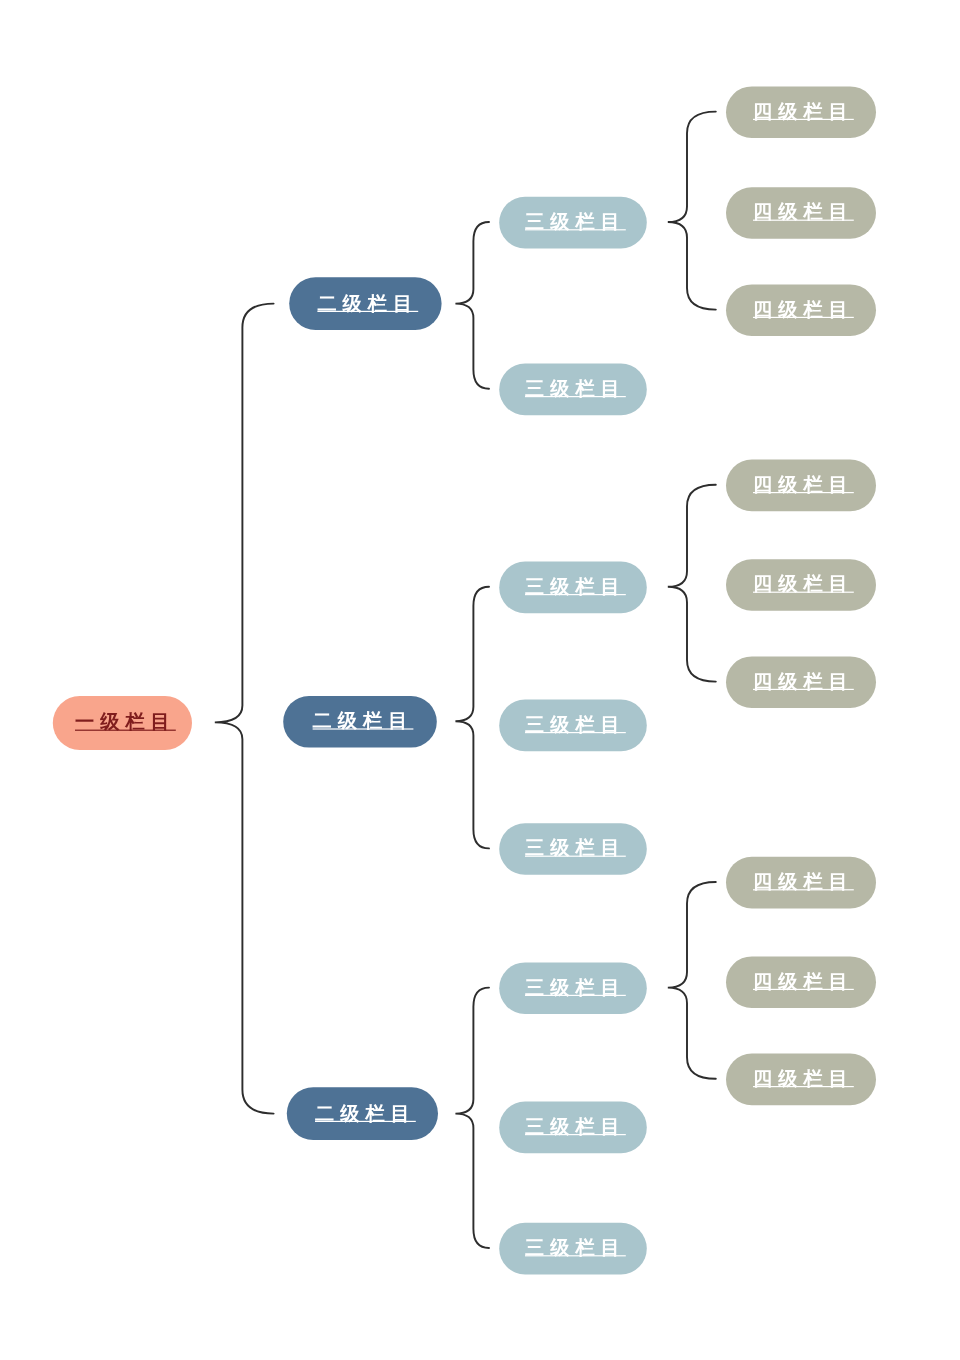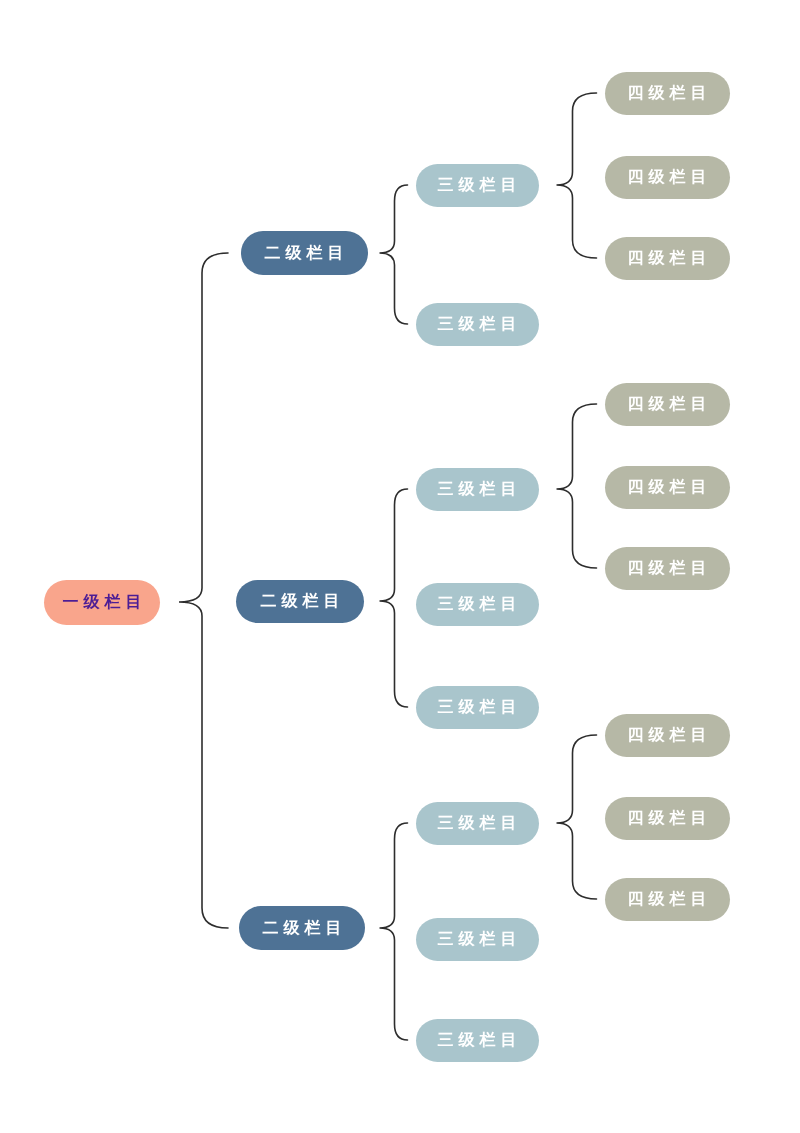--- a/index.html
+++ b/index.html
@@ -28,37 +28,38 @@
     justify-content: center;
     color: #ffffff;
     font-size: 16px;
     font-weight: 600;
     letter-spacing: 5px;
     padding-left: 5px; 
     box-sizing: border-box;
     cursor: pointer;
     white-space: nowrap;
     user-select: none;
+    text-decoration: underline;
   }
 </style>
 </head>
 <body>
 
 <div class="canvas">
   <svg class="connector-layer" width="800" height="1133" viewBox="0 0 800 1133" xmlns="http://www.w3.org/2000/svg">
       <path d="M 228 253 Q 202 253 202 273 L 202 588 Q 202 602 179 602 Q 202 602 202 616 L 202 908 Q 202 928 228 928" fill="none" stroke="#2D2D2D" stroke-width="1.6" stroke-linecap="round"></path>
       <path d="M 407.5 185 Q 394.5 185 394.5 201 L 394.5 241 Q 394.5 253 379.5 253 Q 394.5 253 394.5 265 L 394.5 308 Q 394.5 324 407.5 324" fill="none" stroke="#2D2D2D" stroke-width="1.6" stroke-linecap="round"></path>
       <path d="M 407.5 489 Q 394.5 489 394.5 505 L 394.5 589 Q 394.5 601 379.5 601 Q 394.5 601 394.5 613 L 394.5 691 Q 394.5 707 407.5 707" fill="none" stroke="#2D2D2D" stroke-width="1.6" stroke-linecap="round"></path>
       <path d="M 407.5 823 Q 394.5 823 394.5 839 L 394.5 916 Q 394.5 928 379.5 928 Q 394.5 928 394.5 940 L 394.5 1024 Q 394.5 1040 407.5 1040" fill="none" stroke="#2D2D2D" stroke-width="1.6" stroke-linecap="round"></path>
       <path d="M 596.5 93 Q 572.5 93 572.5 111 L 572.5 172 Q 572.5 185 556.5 185 Q 572.5 185 572.5 198 L 572.5 240 Q 572.5 258 596.5 258" fill="none" stroke="#2D2D2D" stroke-width="1.6" stroke-linecap="round"></path>
       <path d="M 596.5 404 Q 572.5 404 572.5 422 L 572.5 476 Q 572.5 489 556.5 489 Q 572.5 489 572.5 502 L 572.5 550 Q 572.5 568 596.5 568" fill="none" stroke="#2D2D2D" stroke-width="1.6" stroke-linecap="round"></path>
       <path d="M 596.5 735 Q 572.5 735 572.5 753 L 572.5 810 Q 572.5 823 556.5 823 Q 572.5 823 572.5 836 L 572.5 881 Q 572.5 899 596.5 899" fill="none" stroke="#2D2D2D" stroke-width="1.6" stroke-linecap="round"></path>
     </svg>
 
-<div class="node level1" style="left: 44px; top: 579.5px; width: 116px; height: 45px; background: rgb(249, 165, 140); border-radius: 22.5px; color: #4c1d95;">
+<div class="node level1" style="left: 44px; top: 579.5px; width: 116px; height: 45px; background: rgb(249, 165, 140); border-radius: 22.5px; color: #7f1d1d;">
       <span>一级栏目</span>
     </div>
     <div class="node level2" style="left: 240.5px; top: 231px; width: 127px; height: 44px; background: rgb(78, 114, 149); border-radius: 22px; color: rgb(255, 255, 255);">
       <span>二级栏目</span>
     </div>
     <div class="node level2" style="left: 236px; top: 579.5px; width: 128px; height: 43px; background: rgb(78, 114, 149); border-radius: 21.5px; color: rgb(255, 255, 255);">
       <span>二级栏目</span>
     </div>
     <div class="node level2" style="left: 239px; top: 906px; width: 126px; height: 44px; background: rgb(78, 114, 149); border-radius: 22px; color: rgb(255, 255, 255);">
       <span>二级栏目</span>

